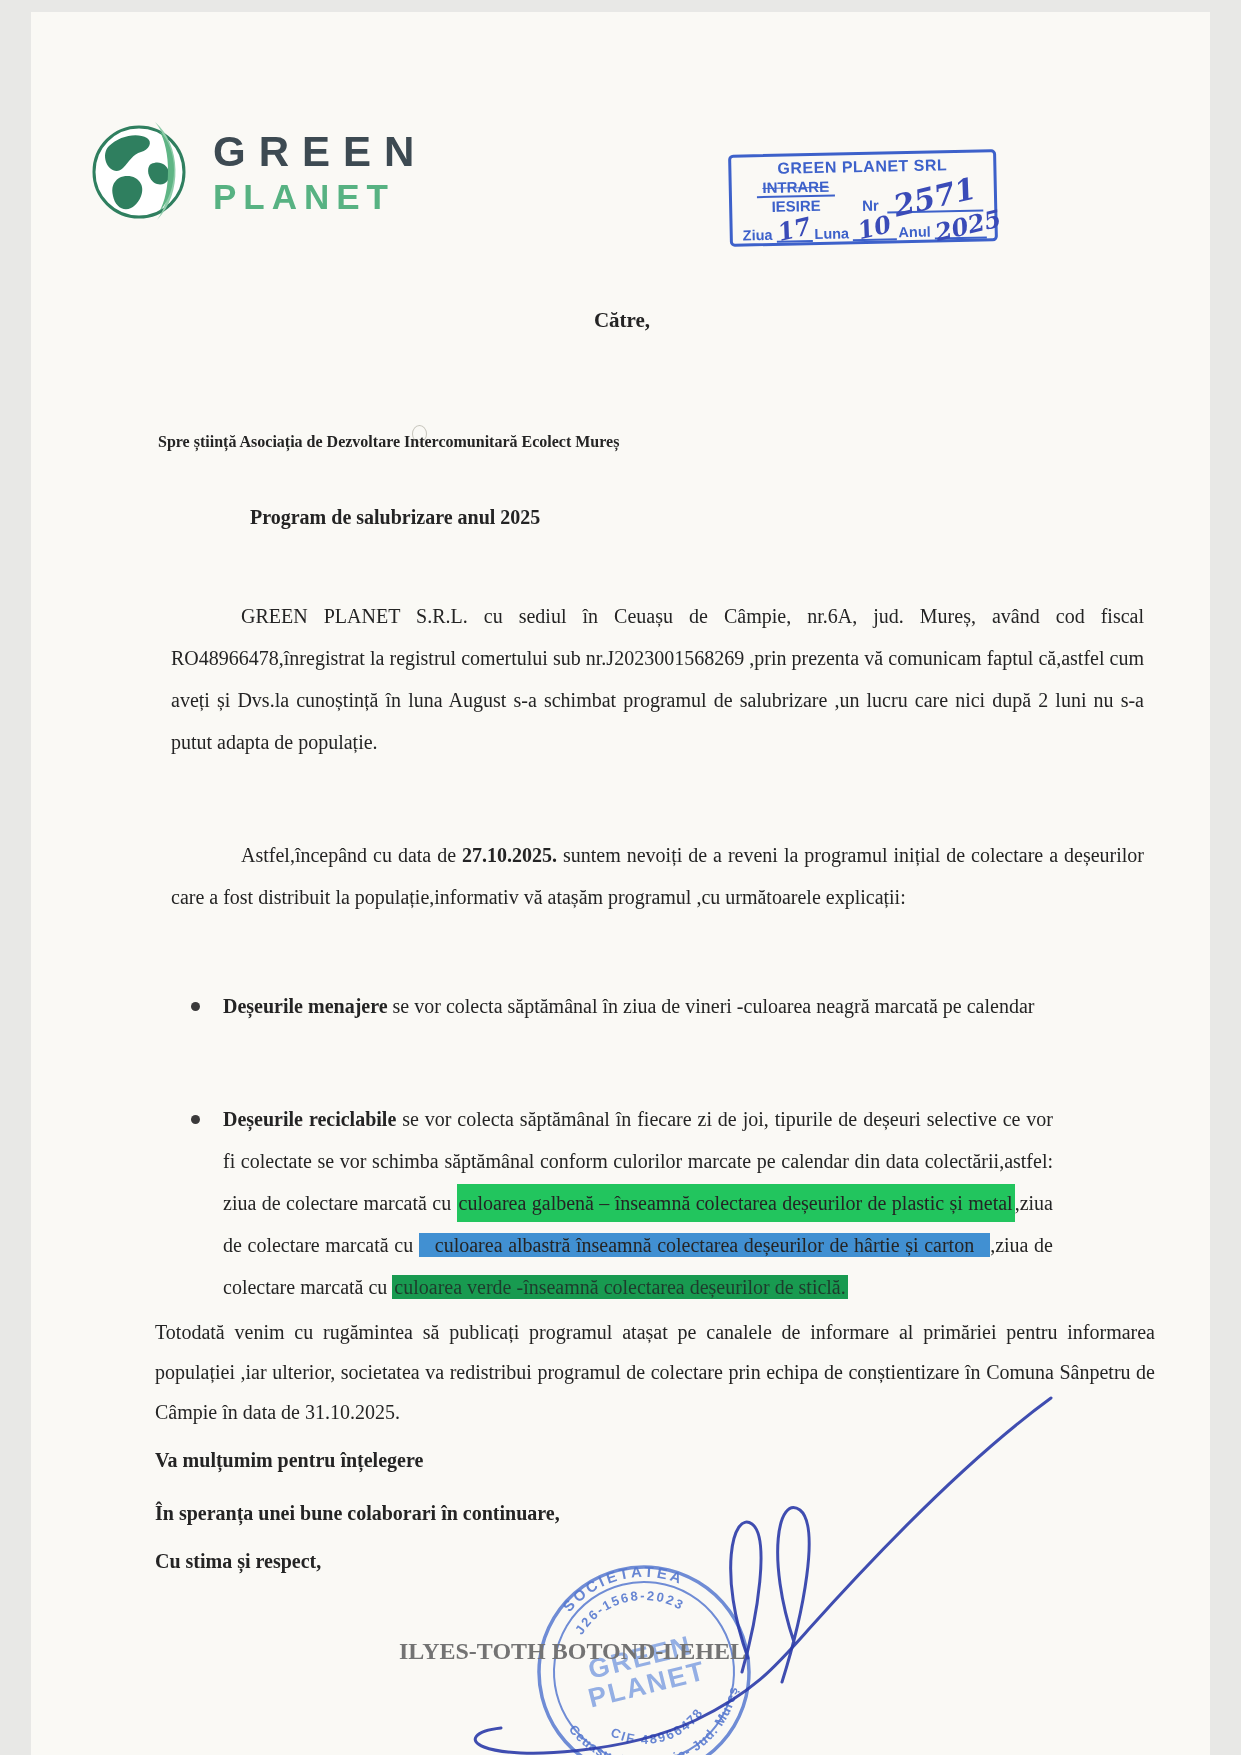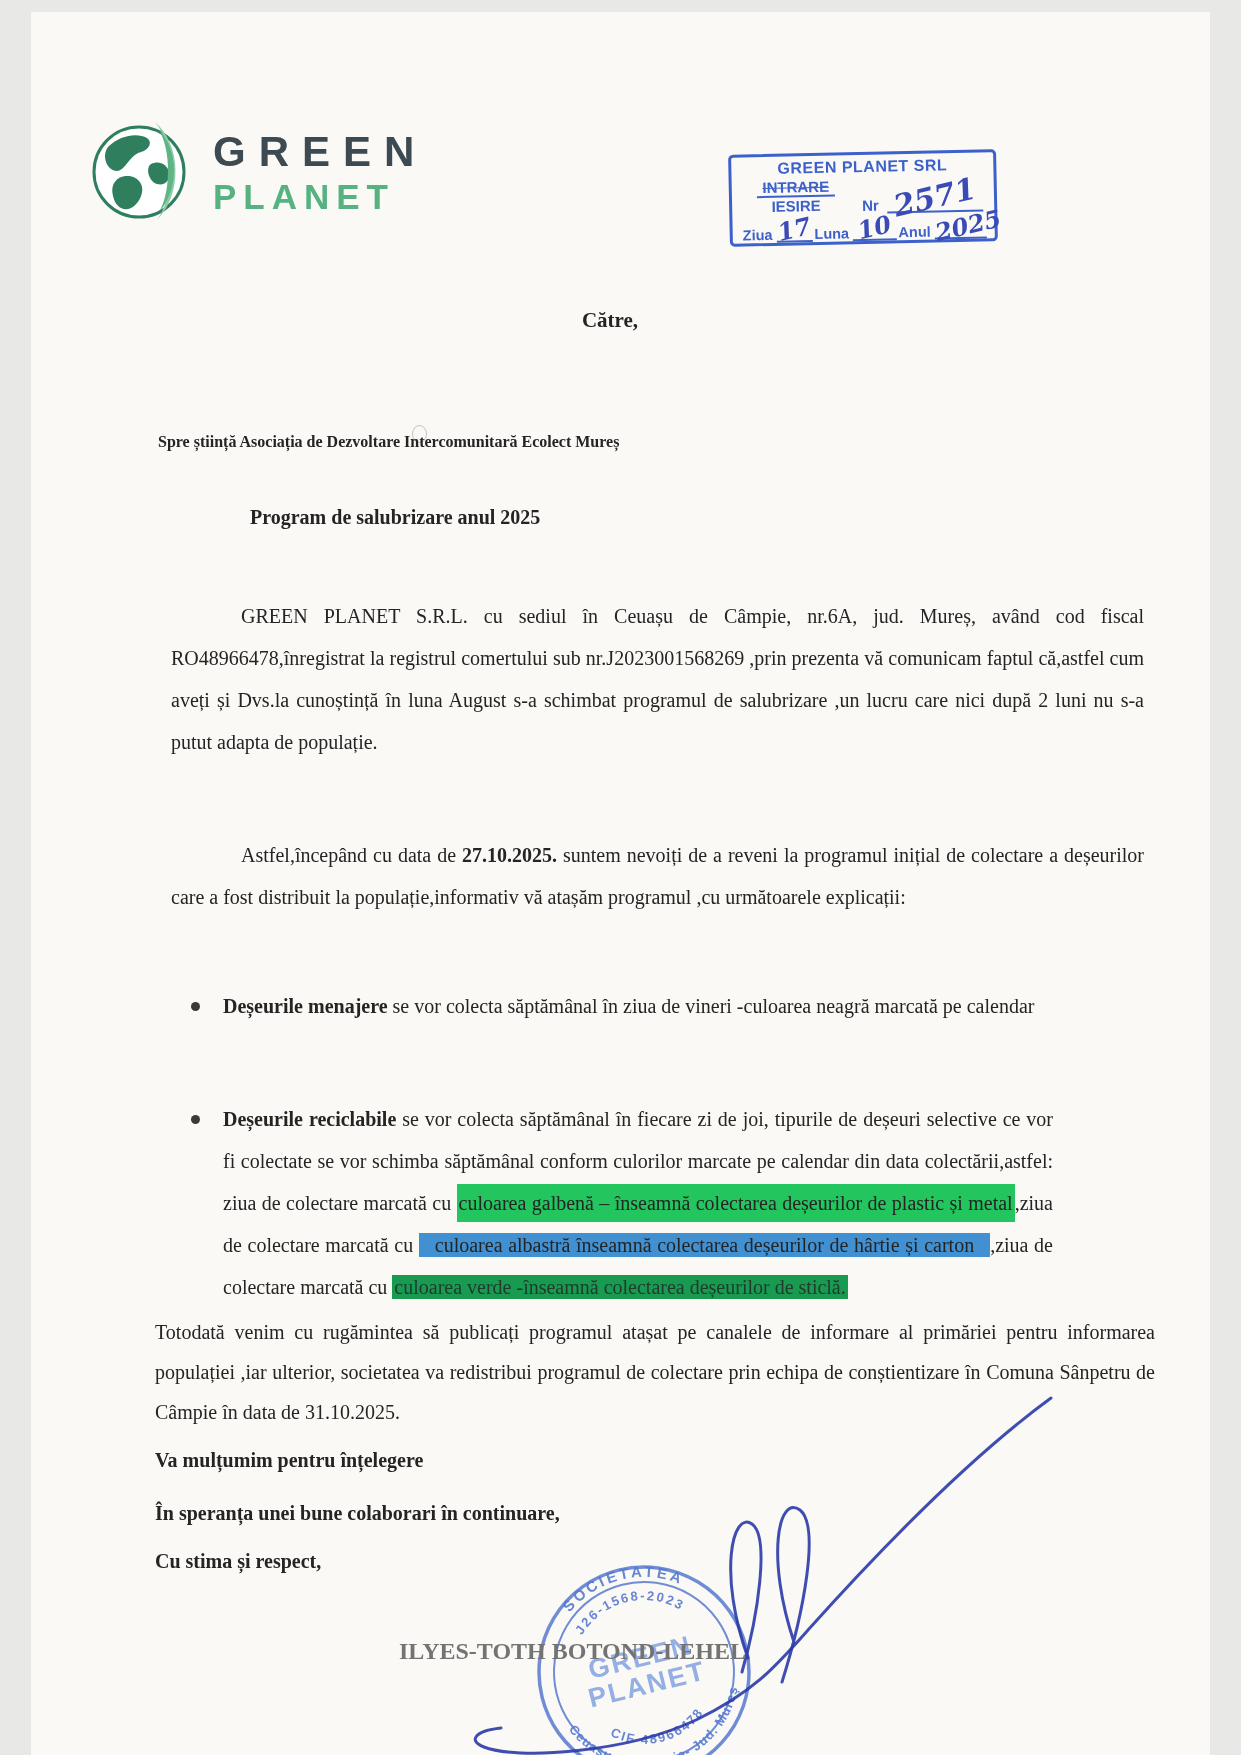--- a/index.html
+++ b/index.html
@@ -31,21 +31,21 @@
   .es-intrare{display:inline-block;text-decoration:line-through;border-bottom:2px solid #2d55c7;padding:0 6px;}
   .es-nr{display:flex;align-items:flex-end;margin-left:10px;font-size:15px;font-weight:600;}
   .uline{display:inline-block;border-bottom:2px solid #2d55c7;text-align:center;position:relative;}
   .hw{
     display:inline-block;font-family:"DejaVu Serif", serif;font-style:italic;
     color:#2a3db3;transform:rotate(-12deg);line-height:.8;
   }
   .es-row3{display:flex;align-items:flex-end;font-size:14.5px;font-weight:600;margin-top:4px;white-space:nowrap;}
   .es-row3 span.lbl{margin:0 4px 0 2px;}
   
-  .center-block{position:absolute;left:0;width:1158px;text-align:center;font-weight:bold;}
+  .center-block{position:absolute;left:0;width:1158px;text-align:center;font-weight:bold;padding-left:12px;}
   .salutation{top:296px;font-size:21px;}
   .recipient{top:347px;font-size:21px;}
   .cc{position:absolute;left:127px;top:421px;font-size:16px;font-weight:bold;}
   .subject1{position:absolute;left:127px;top:466px;font-size:20px;font-weight:bold;}
   .subject2{position:absolute;left:219px;top:494px;font-size:20px;font-weight:bold;}
   
   .para{position:absolute;text-align:justify;font-size:20px;line-height:42px;}
   .p1{left:140px;width:973px;top:583px;text-indent:70px;}
   .p2{left:140px;width:973px;top:822px;text-indent:70px;}
   .p3{left:124px;width:1000px;top:1300px;line-height:40px;}

